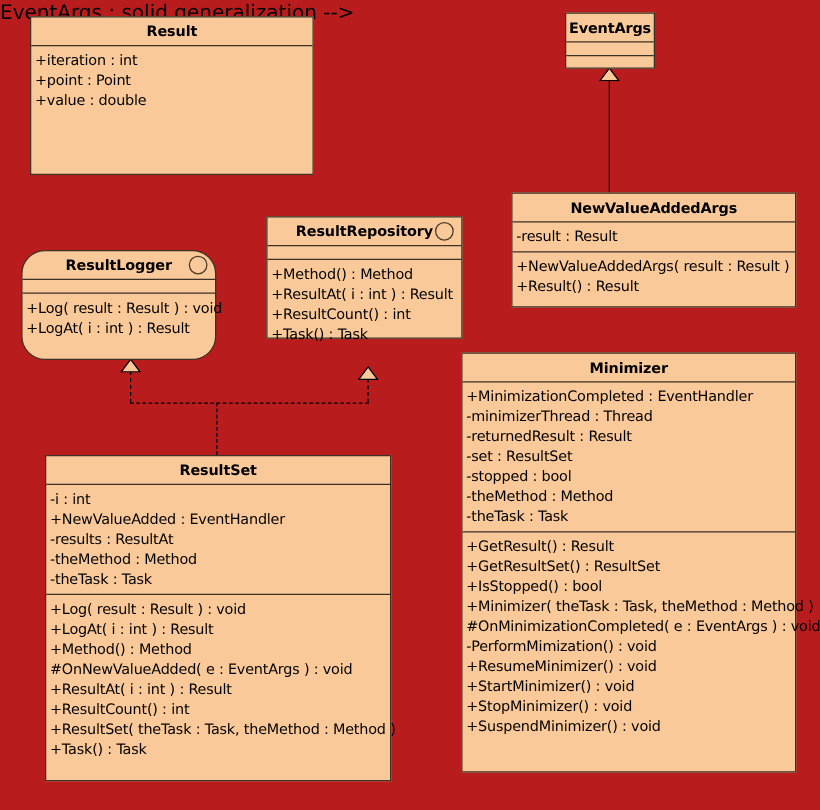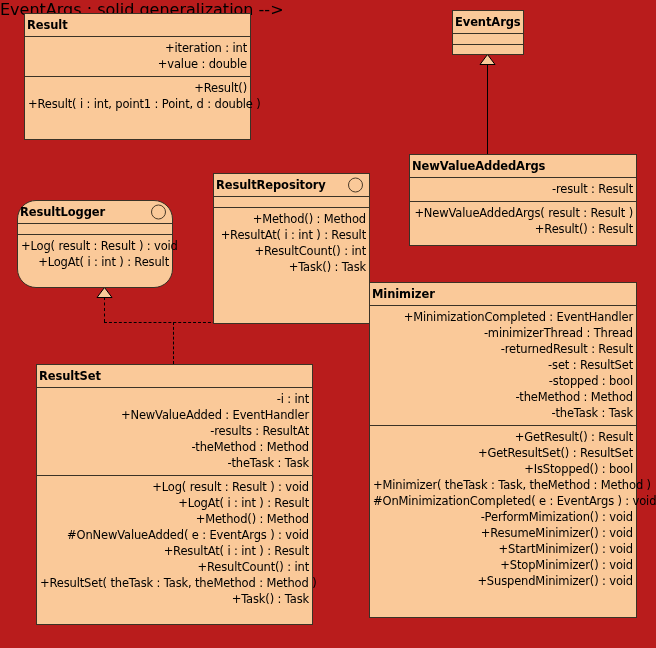--- a/index.html
+++ b/index.html
@@ -19,32 +19,32 @@
   .uml-class {
     position: absolute;
     box-sizing: border-box;
     background: #FAC999;
     border: 1px solid #3a3226;
     z-index: 5;
   }
   .uml-header {
     position: relative;
     box-sizing: border-box;
+    text-align: center;
     font-weight: bold;
     font-size: 11.5px;
     color: #000000;
     padding: 4px 2px 4px 2px;
     border-bottom: 1px solid #3a3226;
     letter-spacing: -0.1px;
   }
   .uml-compartment {
     box-sizing: border-box;
     padding: 3px 3px 4px 3px;
     border-bottom: 1px solid #3a3226;
-    text-align: right;
   }
   .uml-compartment:last-child {
     border-bottom: none;
   }
   .uml-compartment.empty {
     padding: 0;
     height: 11px;
   }
   .uml-line {
     font-size: 11.5px;
@@ -126,25 +126,22 @@
   
   <div class="conn-dash-v" style="left:173px; top:322px; height:42px;"></div>
 
   
 
   
   <div class="uml-class" style="left:24px; top:13px; width:227px; height:127px;">
     <div class="uml-header">Result</div>
     <div class="uml-compartment">
       <div class="uml-line">+iteration : int</div>
+      <div class="uml-line">+point : Point</div>
       <div class="uml-line">+value : double</div>
-    </div>
-    <div class="uml-compartment">
-      <div class="uml-line">+Result()</div>
-      <div class="uml-line">+Result( i : int, point1 : Point, d : double )</div>
     </div>
   </div>
 
   
   <div class="uml-class" style="left:409px; top:154px; width:228px; height:92px;">
     <div class="uml-header">NewValueAddedArgs</div>
     <div class="uml-compartment">
       <div class="uml-line">-result : Result</div>
     </div>
     <div class="uml-compartment">
@@ -154,21 +151,21 @@
   </div>
 
   
   <div class="uml-class" style="left:452px; top:10px; width:72px; height:45px;">
     <div class="uml-header">EventArgs</div>
     <div class="uml-compartment empty"></div>
     <div class="uml-compartment empty"></div>
   </div>
 
   
-  <div class="uml-class" style="left:213px; top:173px; width:157px; height:151px;">
+  <div class="uml-class" style="left:213px; top:173px; width:157px; height:98px;">
     <div class="uml-header">
       <span>ResultRepository</span>
       <span class="iface-circle"></span>
     </div>
     <div class="uml-compartment empty"></div>
     <div class="uml-compartment">
       <div class="uml-line">+Method() : Method</div>
       <div class="uml-line">+ResultAt( i : int ) : Result</div>
       <div class="uml-line">+ResultCount() : int</div>
       <div class="uml-line">+Task() : Task</div>

